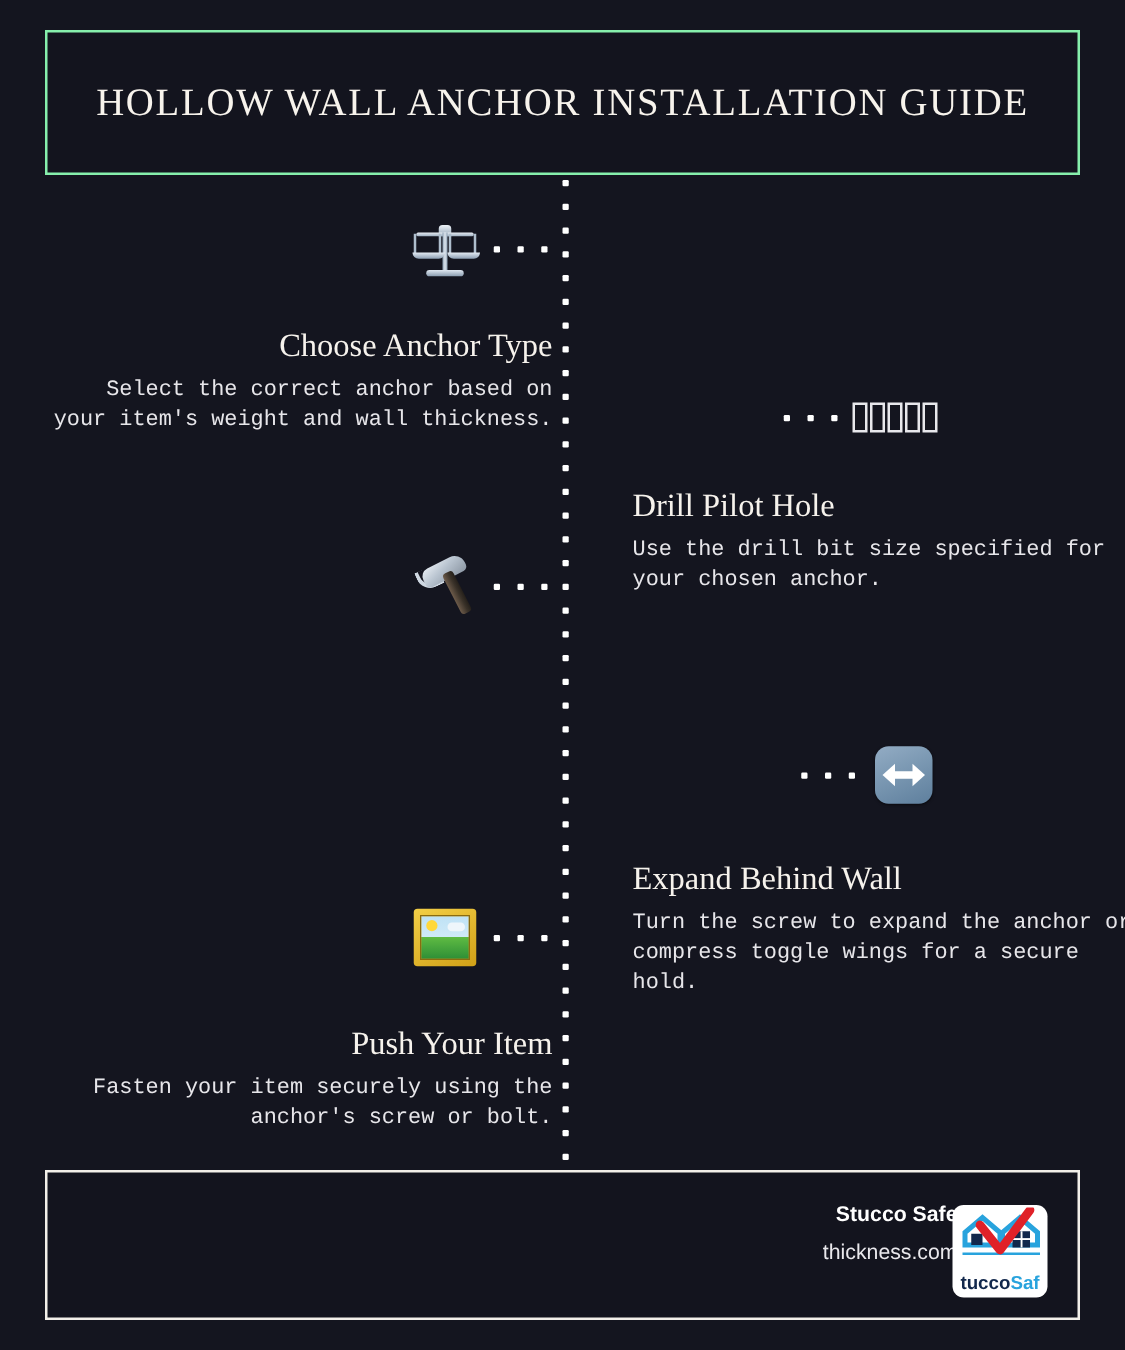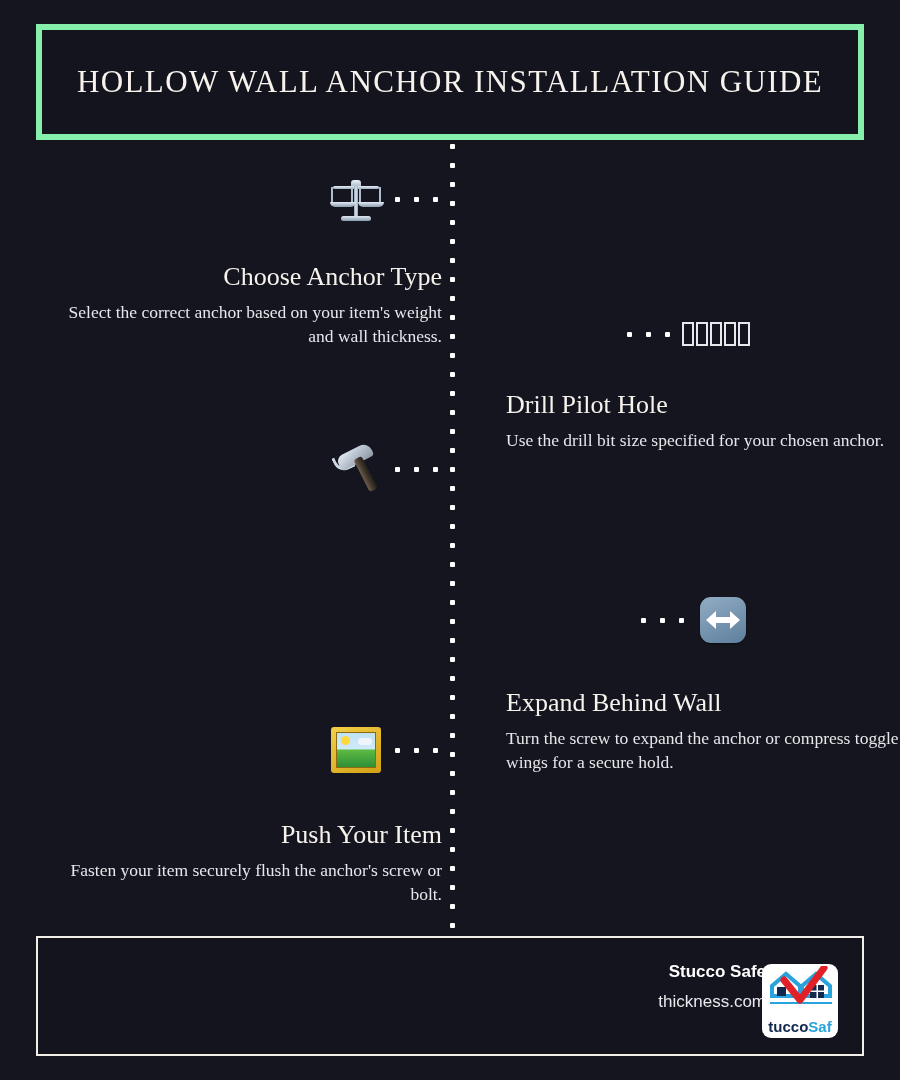--- a/index.html
+++ b/index.html
@@ -22,21 +22,21 @@
     background: #14151f;
   }
 
   
   .title-box {
     position: absolute;
     left: 36px;
     top: 24px;
     width: 828px;
     height: 116px;
-    border: 6px solid #86efac;
+    border: 2px solid #86efac;
     box-sizing: border-box;
     display: flex;
     align-items: center;
     justify-content: center;
     background: #13141e;
   }
   .title-text {
     font-family: "Liberation Serif", "DejaVu Serif", serif;
     font-size: 31px;
     letter-spacing: 1.4px;
@@ -79,21 +79,21 @@
   .step-heading {
     font-family: "Liberation Serif", "DejaVu Serif", serif;
     font-size: 26px;
     color: #f6f2ec;
     margin: 0 0 8px 0;
     line-height: 1.15;
     white-space: nowrap;
   }
   .step.right .step-heading { text-align: left; }
   .step-desc {
-    font-family: Liberation Serif, serif;
+    font-family: Liberation Mono, monospace;
     font-size: 17.5px;
     color: #e7e6ea;
     line-height: 1.38;
     margin: 0;
   }
 
   
   .icon-wrap {
     position: absolute;
     display: flex;
@@ -441,21 +441,21 @@
       </div>
     </div>
     <div class="connector">
       <i></i>
         <i></i>
         <i></i>
     </div>
   </div>
   <div class="step left" style="top:820px;">
     <p class="step-heading">Push Your Item</p>
-    <p class="step-desc">Fasten your item securely flush the anchor's screw or bolt.</p>
+    <p class="step-desc">Fasten your item securely using the anchor's screw or bolt.</p>
   </div>
 
   <div class="footer-box">
     <div class="brand">
       <p class="brand-name">Stucco Safe</p>
       <p class="brand-url">thickness.com</p>
     </div>
     <div class="logo-tile">
       <svg class="logo-art" viewBox="0 0 76 48">
 

